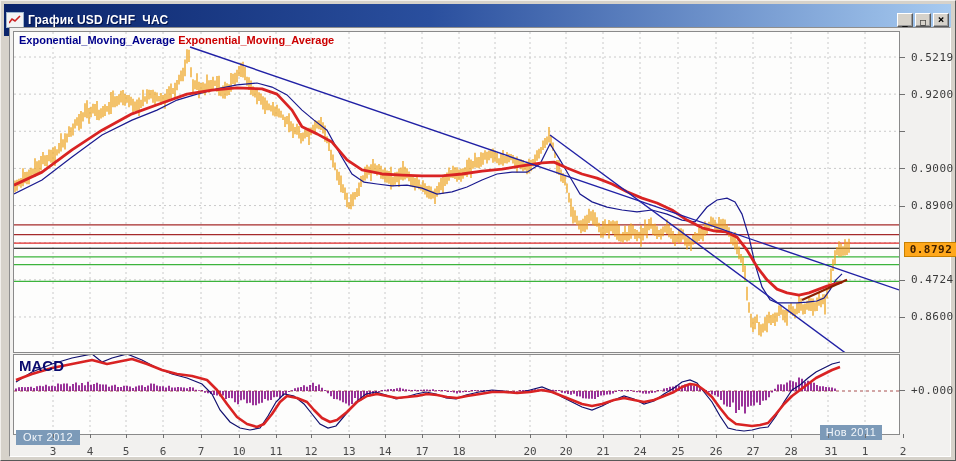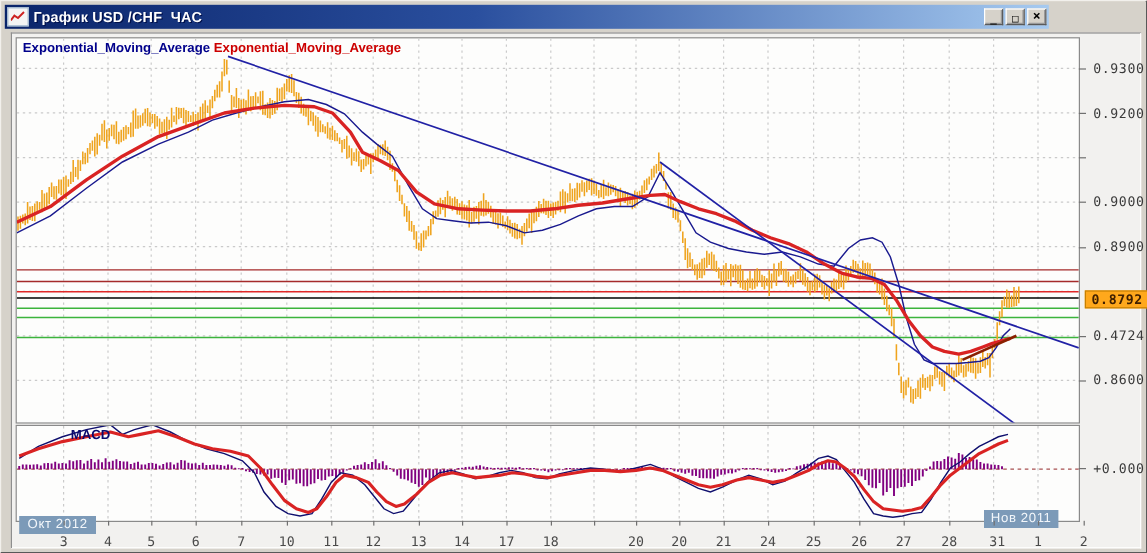--- a/index.html
+++ b/index.html
@@ -1,42 +1,42 @@
 <!DOCTYPE html>
 <html><head>
 <meta charset="utf-8">
 <style>
   html,body{margin:0;padding:0;background:#D6D2CA;width:956px;height:461px;overflow:hidden;
     font-family:"Liberation Sans",sans-serif;}
   .window{position:absolute;left:0;top:0;width:954px;height:459px;background:#D6D2CA;
     border-top:1px solid #F2F0EC;border-left:1px solid #F2F0EC;
     border-right:1px solid #585858;border-bottom:1px solid #585858;}
-  .titlebar{position:absolute;left:3px;top:3px;width:870px;height:20px;
+  .titlebar{position:absolute;left:3px;top:3px;width:947px;height:20px;
     background:linear-gradient(to right,#0A246A 0%,#2A4F9E 45%,#A6CAF0 100%);
-    display:flex;align-items:center;padding:4px 2px;box-sizing:border-box;}
+    display:flex;align-items:center;padding:16px 2px;box-sizing:border-box;}
   .appicon{width:16px;height:14px;background:#F4F4F4;border:1px solid #9FB6CE;margin-right:4px;
     display:inline-flex;align-items:center;justify-content:center;}
   .title{color:#FFFFFF;font-weight:bold;font-size:12px;letter-spacing:.2px;white-space:pre;
     text-shadow:1px 1px 0 #00104a;}
   .winbtns{margin-left:auto;display:flex;gap:2px;}
   .wb{width:16px;height:14px;background:#D6D2CA;border:1px solid;padding:0;margin:0;
     border-color:#FFFFFF #5A5A5A #5A5A5A #FFFFFF;box-shadow:inset -1px -1px 0 #9a9a9a;
     font-size:9px;line-height:10px;font-weight:bold;color:#000;cursor:default;
     font-family:"DejaVu Sans Mono",monospace;display:flex;align-items:flex-end;justify-content:center;}
   .wb .glyph{transform:translateY(1px);}
   .wb.close .glyph{transform:translateY(-1px);font-size:11px;}
   .client{position:absolute;left:8px;top:26px;width:940px;height:428px;background:#F2F1EF;
     border-top:1px solid #8E8E8E;border-left:1px solid #8E8E8E;
     border-bottom:1px solid #FFFFFF;border-right:1px solid #FFFFFF;}
   .panel{position:absolute;background:#FDFDFC;border:1px solid #8A8A8A;box-sizing:content-box;}
   #main-panel{left:3px;top:3px;width:885px;height:320px;}
   #macd-panel{left:3px;top:326px;width:885px;height:79px;}
   .ema-labels{position:absolute;left:5px;top:2px;font-size:11px;font-weight:bold;white-space:pre;}
   .ema1{color:#00008B;} .ema2{color:#CC0000;}
-  .macd-label{position:absolute;left:5px;top:2px;font-size:11px;font-weight:bold;color:#0A0A6E;margin-left:40px;}
+  .macd-label{position:absolute;left:5px;top:2px;font-size:15px;font-weight:bold;color:#0A0A6E;}
   .axlabel{position:absolute;font-family:"DejaVu Sans Mono",monospace;font-size:11px;
     color:#3A3A3A;letter-spacing:.5px;white-space:nowrap;}
   .ptick{position:absolute;left:889px;width:6px;height:1px;background:#707070;}
   .dtick{position:absolute;width:1px;height:4px;background:#707070;top:406px;}
   .dlabel{position:absolute;top:417px;width:26px;text-align:center;font-family:"DejaVu Sans Mono",monospace;
     font-size:11px;color:#4A4A4A;}
   .price-box{position:absolute;left:894px;top:214px;width:52px;height:13px;background:#FFA81C;
     border:1px solid #C88000;color:#402000;font-family:"DejaVu Sans Mono",monospace;font-size:11px;
     font-weight:bold;text-align:center;line-height:13px;letter-spacing:.5px;}
   .macd-zero{position:absolute;left:901px;top:356px;}
@@ -843,21 +843,21 @@
             <line x1="833" x2="833" y1="389" y2="386.6006748332169" stroke="#800080" stroke-width="1.6"></line>
           </g>
           <polyline points="14,380 30,370 50,362 70,356 90,352 100,360 110,356 125,352 140,358 155,366 170,372 185,376 200,382 210,392 218,408 228,420 238,426 248,428 258,426 266,414 274,400 282,392 292,394 302,402 310,412 318,422 326,426 334,424 344,412 354,400 364,392 374,390 384,393 394,397 404,395 414,392 424,390 434,392 444,396 454,397 464,393 477,390 490,388 502,389 515,391 528,388 540,385 550,389 560,395 570,400 580,405 590,408 600,404 612,398 622,394 632,397 642,402 652,399 662,392 672,386 680,380 688,378 695,381 702,390 710,400 718,414 726,426 734,428 742,429 750,428 758,426 766,425 774,414 782,400 790,388 798,383 806,376 814,370 822,366 830,362 838,360" fill="none" stroke="#10106E" stroke-width="1.2"></polyline>
           <polyline points="14,378 30,372 50,366 70,362 90,358 105,362 115,360 130,357 145,362 160,368 175,372 190,374 205,378 215,388 225,402 235,415 245,422 255,425 262,422 270,412 278,400 285,394 295,396 305,400 312,408 320,416 328,420 335,418 345,410 355,400 365,394 375,392 385,394 395,396 405,395 415,394 425,392 435,393 445,395 455,396 465,394 478,392 490,390 502,390 515,391 528,390 540,388 550,390 560,394 570,398 580,402 590,404 600,402 612,398 622,396 632,398 642,400 652,398 662,394 672,390 680,385 688,382 695,383 702,388 710,395 718,406 726,416 734,422 742,423 750,424 758,423 766,421 774,412 782,402 790,394 798,388 806,382 814,376 822,372 830,368 838,365" fill="none" stroke="#D92323" stroke-width="2.6" stroke-linejoin="round"></polyline>
         </svg>
       <div class="macd-label">MACD</div>
     </div>
 
     <div id="price-axis">
         <div class="ptick" style="top: 29px;"></div>
-        <div class="axlabel" style="left: 901px; top: 22.5px;">0.9300</div>
+        <div class="axlabel" style="left: 901px; top: 22.5px;">0.5219</div>
         <div class="ptick" style="top: 66.14px;"></div>
         <div class="axlabel" style="left: 901px; top: 59.64px;">0.9200</div>
         <div class="ptick" style="top: 103.28px;"></div>
         <div class="axlabel" style="left: 901px; top: 96.78px; margin-left: 46px;">0.9100</div>
         <div class="ptick" style="top: 140.42px;"></div>
         <div class="axlabel" style="left: 901px; top: 133.92px;">0.9000</div>
         <div class="ptick" style="top: 177.56px;"></div>
         <div class="axlabel" style="left: 901px; top: 171.06px;">0.8900</div>
         <div class="ptick" style="top: 251.84px;"></div>
         <div class="axlabel" style="left: 901px; top: 245.34px;">0.4724</div>

